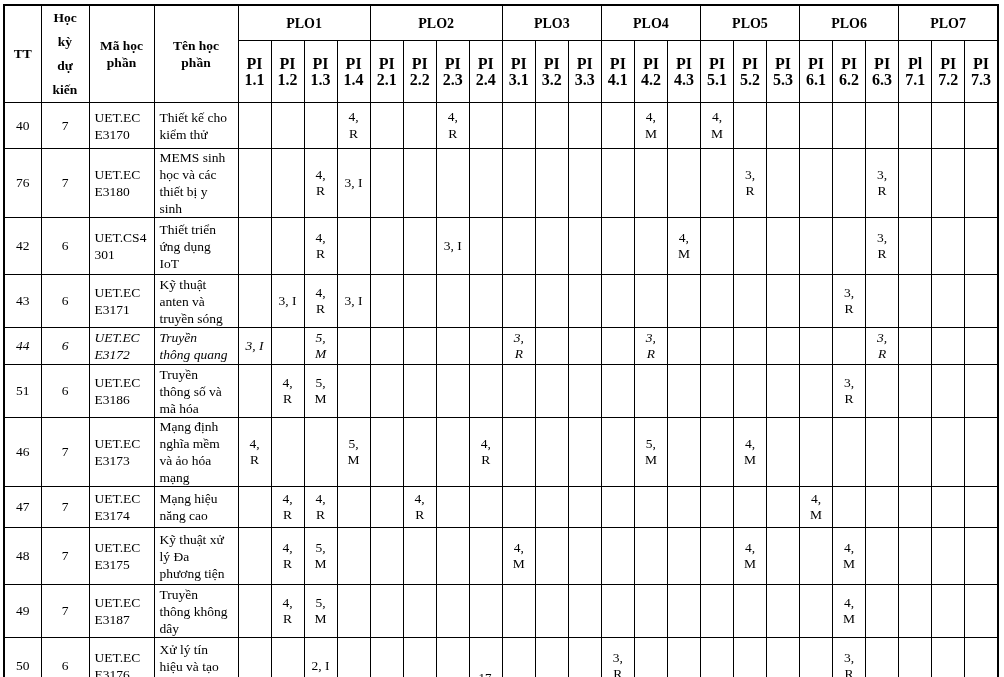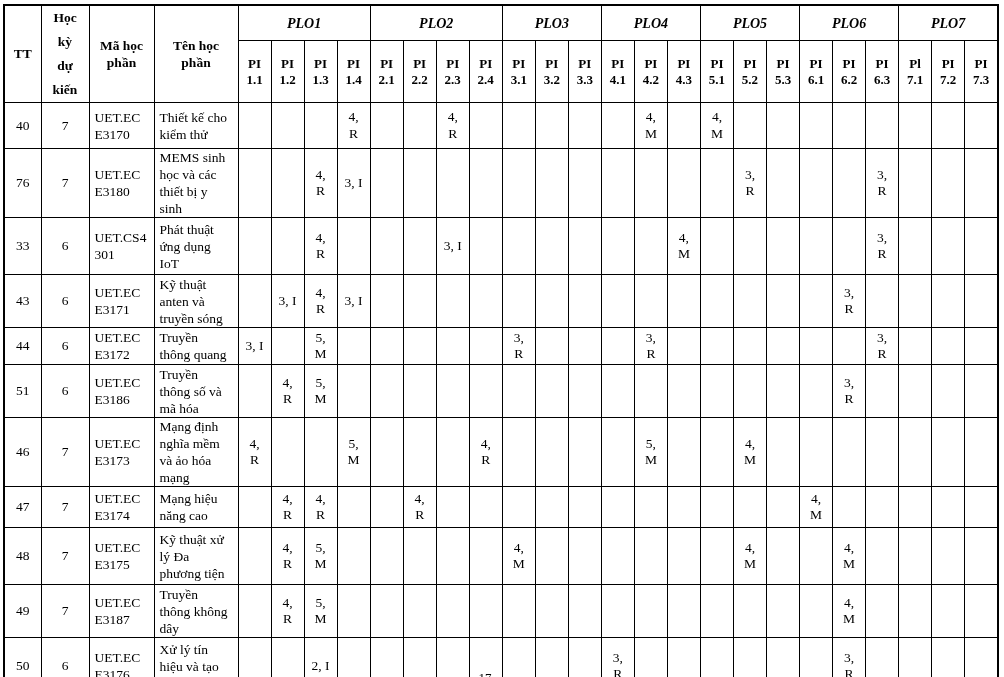--- a/index.html
+++ b/index.html
@@ -23,22 +23,22 @@
     border: 1px solid #000;
     padding: 0;
     vertical-align: middle;
     overflow: hidden;
   }
   th {
     font-weight: bold;
     text-align: center;
     white-space: pre-line;
   }
-  .plo-th { height: 20px; font-size: 14px; line-height: 15px; font-style: italic; }
-  .pi-th  { height: 36px; font-size: 13px; line-height: 16px; }
+  .plo-th { height: 20px; font-size: 14px; line-height: 15px; }
+  .pi-th  { height: 36px; font-size: 16px; line-height: 16px; }
   .th-left { font-size: 13.5px; line-height: 24px; }
   .th-code, .th-name { line-height: 17px; }
   td.c-tt, td.c-sem {
     text-align: center;
     font-size: 13.5px;
     margin-left: 47px;
   }
   td.c-code, td.c-name {
     text-align: left;
     padding-left: 5px;
@@ -303,25 +303,25 @@
           <div class="pv"></div>
         </td>
         <td class="c-pi">
           <div class="pv"></div>
         </td>
         <td class="c-pi">
           <div class="pv"></div>
         </td>
       </tr>
       <tr style="height: 57px;">
-        <td class="c-tt">33</td>
+        <td class="c-tt">42</td>
         <td class="c-sem">6</td>
         <td class="c-code">UET.CS4
 301</td>
-        <td class="c-name">Phát thuật
+        <td class="c-name">Thiết triển
 ứng dụng
 IoT</td>
         <td class="c-pi">
           <div class="pv"></div>
         </td>
         <td class="c-pi">
           <div class="pv"></div>
         </td>
         <td class="c-pi">
           <div class="pv">4,
@@ -463,21 +463,21 @@
         <td class="c-pi">
           <div class="pv"></div>
         </td>
         <td class="c-pi">
           <div class="pv"></div>
         </td>
         <td class="c-pi">
           <div class="pv"></div>
         </td>
       </tr>
-      <tr style="height: 37px;">
+      <tr style="height: 37px; font-style: italic;">
         <td class="c-tt">44</td>
         <td class="c-sem">6</td>
         <td class="c-code">UET.EC
 E3172</td>
         <td class="c-name">Truyền
 thông quang</td>
         <td class="c-pi">
           <div class="pv">3, I</div>
         </td>
         <td class="c-pi">

